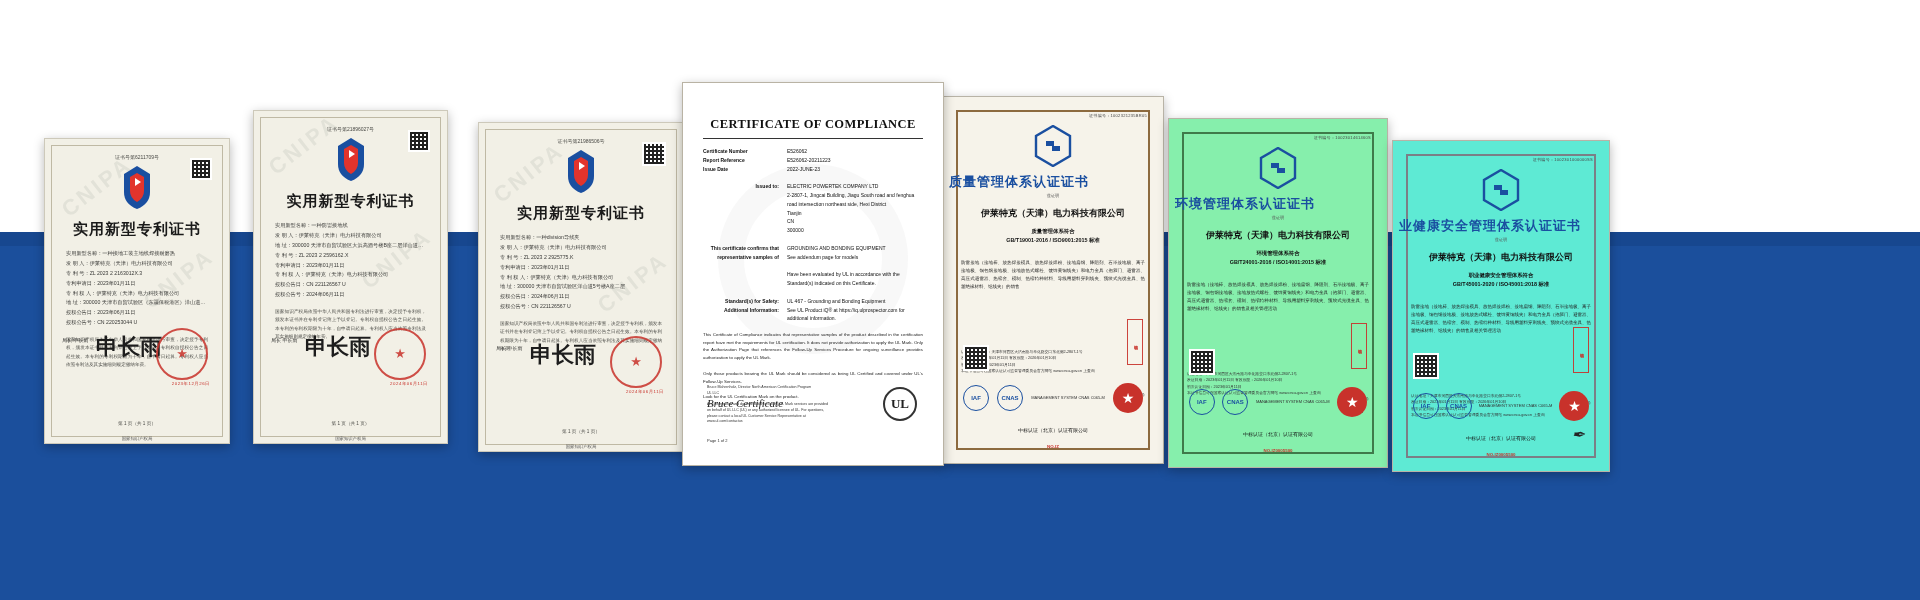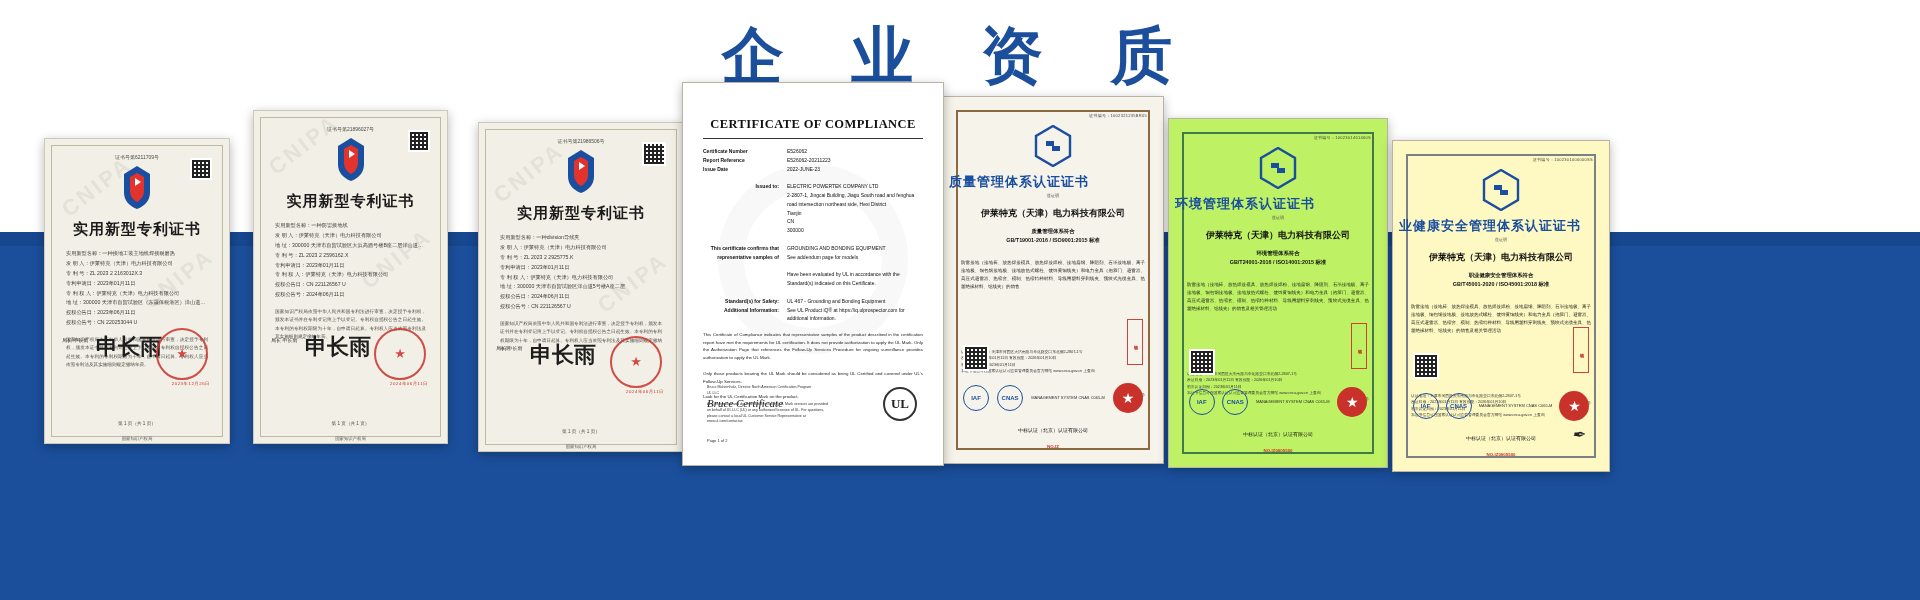--- a/index.html
+++ b/index.html
@@ -303,21 +303,20 @@
     line-height: 1.2; opacity: .9;
   }
 </style>
 </head>
 <body>
 
 <div id="stage">
 
   <div class="blue-band"></div>
 
-  <div class="page-title">企 业 资 质</div>
 
   <div class="cert patent" style="left:44px; top:138px; width:186px; height:306px;">
     <div class="inner">
       <div class="wm" style="left:4px; top:28px;">CNIPA</div>
       <div class="wm" style="right:2px; top:120px;">CNIPA</div>
       <div class="topline">证书号第6211709号</div>
       <div class="emblem">
         <svg class="mark" viewBox="0 0 42 46">
           <path d="M21 2 L34 10 L34 28 Q34 40 21 45 Q8 40 8 28 L8 10 Z" fill="#1a4fa0"></path>
           <path d="M21 9 L28 13 L28 27 Q28 34 21 38 Q14 34 14 27 L14 13 Z" fill="#e2342c"></path>
@@ -521,21 +520,21 @@
         <div class="logo-circ">IAF</div>
         <div class="logo-circ">CNAS</div>
         <div class="logo-txt">MANAGEMENT SYSTEM CNAS C065-M</div>
         <div class="red-star">★</div>
       </div>
       <div class="bottom-org">中标认证（北京）认证有限公司</div>
       <div class="bottom-no">NO-IZ</div>
     </div>
   </div>
 
-  <div class="cert iso green" style="left:1168px; top:118px; width:220px; height:350px; background:#bef264;">
+  <div class="cert iso green" style="left:1168px; top:118px; width:220px; height:350px; background:#86efac;">
     <div class="inner">
       <div class="frame"></div>
       <div class="topno">证书编号：1002301461460S</div>
       <svg class="hex" viewBox="0 0 38 42">
         <path d="M19 1 L36 11 L36 31 L19 41 L2 31 L2 11 Z" fill="none" stroke="#1a4fa0" stroke-width="2.4"></path>
         <path d="M12 16 h8 v5 h-8 z M18 21 h8 v5 h-8 z" fill="#1a4fa0"></path>
       </svg>
       <div class="iso-title">环境管理体系认证证书</div>
       <div class="iso-sub">兹证明</div>
       <div class="company">伊莱特克（天津）电力科技有限公司</div>
@@ -556,21 +555,21 @@
         <div class="logo-circ">IAF</div>
         <div class="logo-circ">CNAS</div>
         <div class="logo-txt">MANAGEMENT SYSTEM CNAS C065-M</div>
         <div class="red-star">★</div>
       </div>
       <div class="bottom-org">中标认证（北京）认证有限公司</div>
       <div class="bottom-no">NO-IZ0005500</div>
     </div>
   </div>
 
-  <div class="cert iso gray" style="left:1392px; top:140px; width:218px; height:332px; background:#fef9c3;">
+  <div class="cert iso gray" style="left:1392px; top:140px; width:218px; height:332px; background:#5eead4;">
     <div class="inner">
       <div class="frame"></div>
       <div class="topno">证书编号：1002301000000SS</div>
       <svg class="hex" viewBox="0 0 38 42">
         <path d="M19 1 L36 11 L36 31 L19 41 L2 31 L2 11 Z" fill="none" stroke="#1a4fa0" stroke-width="2.4"></path>
         <path d="M12 16 h8 v5 h-8 z M18 21 h8 v5 h-8 z" fill="#1a4fa0"></path>
       </svg>
       <div class="iso-title">业健康安全管理体系认证证书</div>
       <div class="iso-sub">兹证明</div>
       <div class="company">伊莱特克（天津）电力科技有限公司</div>

